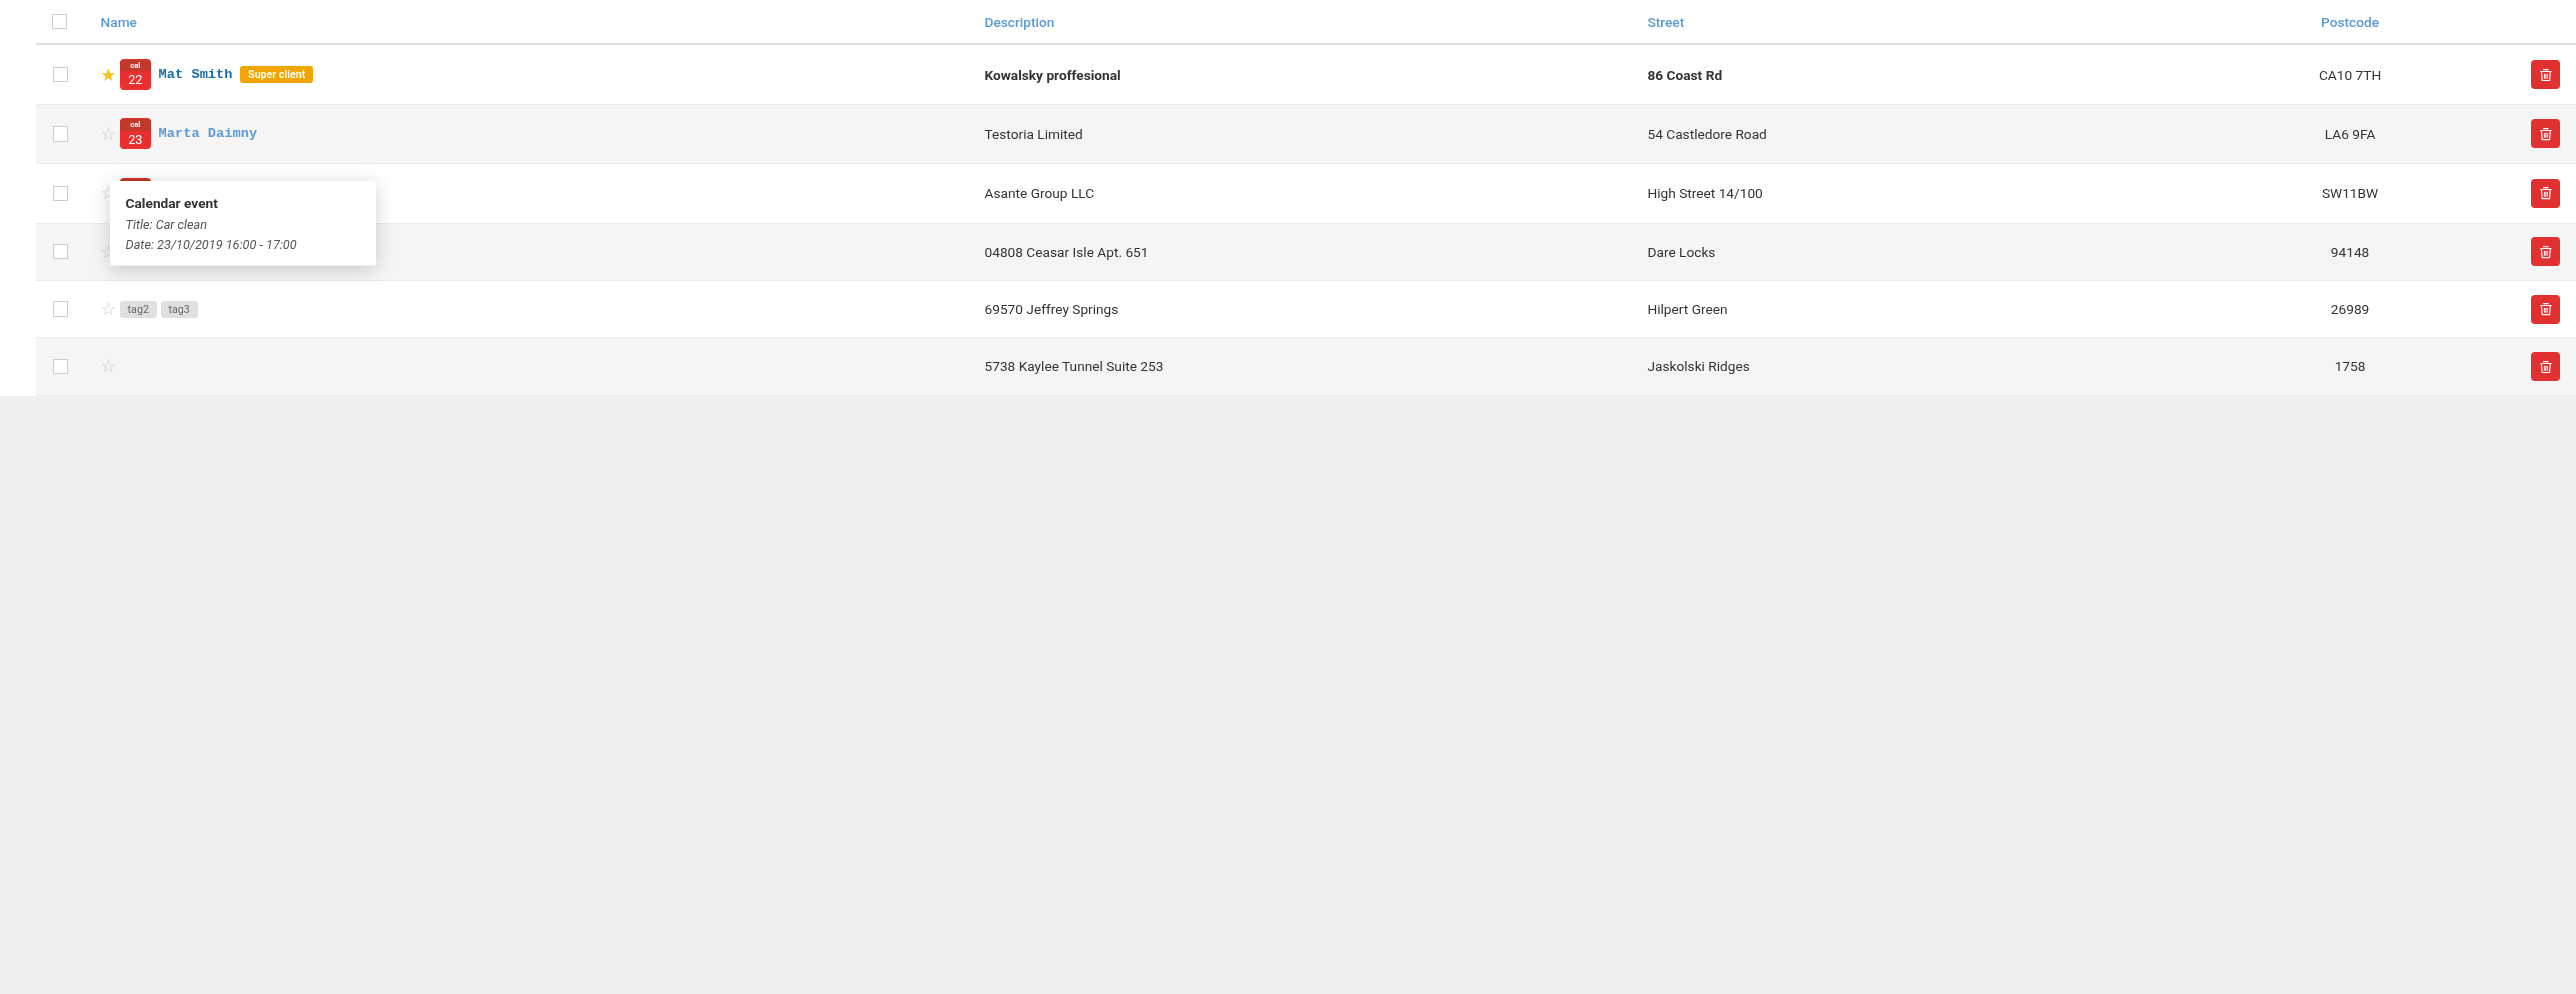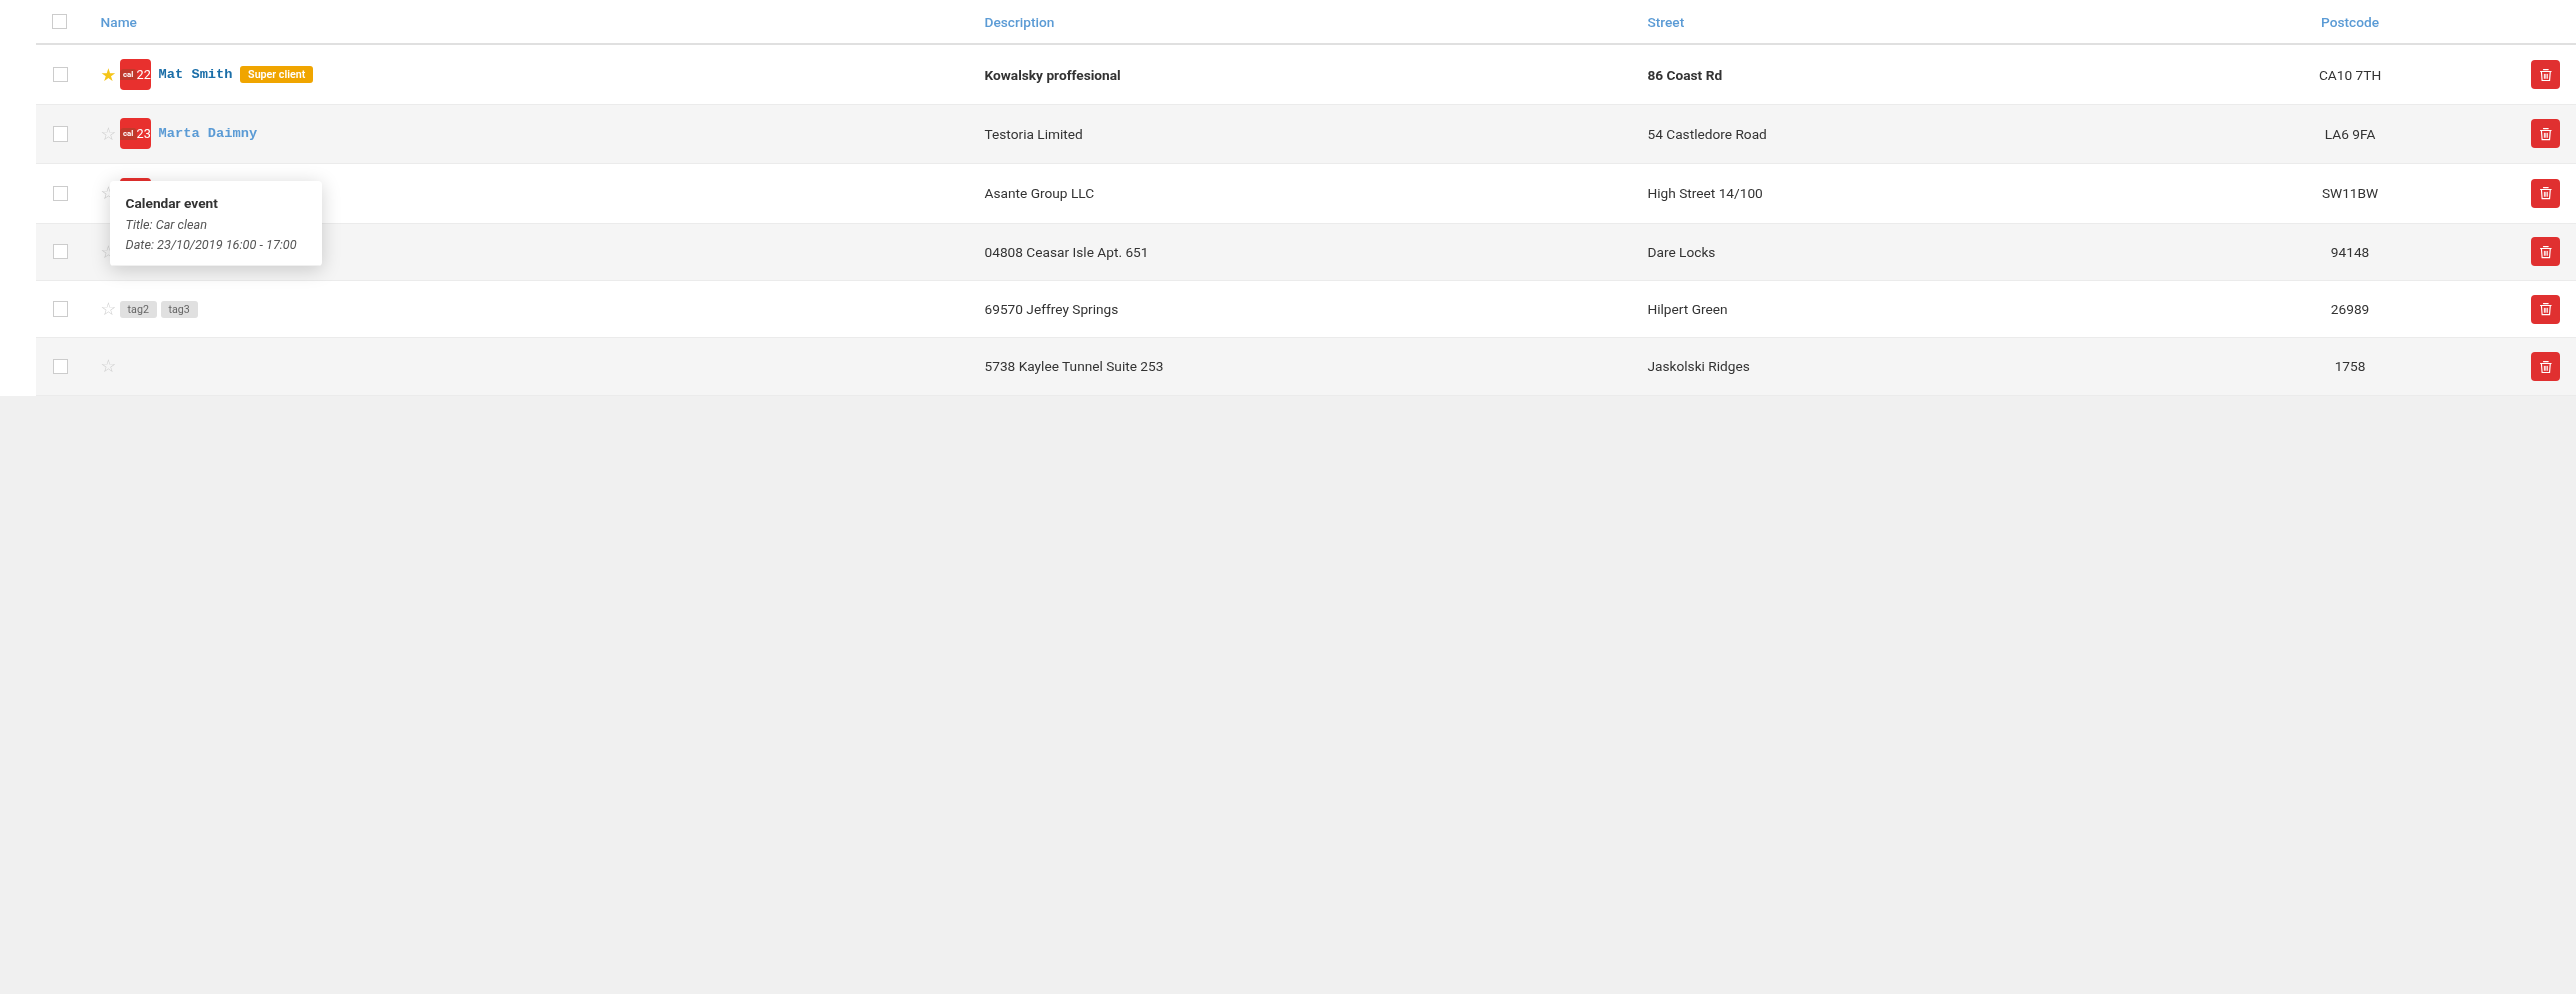--- a/index.html
+++ b/index.html
@@ -72,21 +72,21 @@
       display: inline-flex;
       align-items: center;
       justify-content: center;
       width: 31px;
       height: 31px;
       border-radius: 3.9px;
       background: #e8302e;
       color: #fff;
       font-size: 9.8px;
       font-weight: bold;
-      flex-direction: row;
+      flex-direction: column;
       cursor: pointer;
       margin-right: 7.8px;
       flex-shrink: 0;
       position: relative;
     }
     .calendar-icon .cal-top {
       background: #c0392b;
       width: 100%;
       text-align: center;
       font-size: 7.8px;
@@ -166,21 +166,21 @@
     .popup-overlay {
       position: fixed;
       top: 0; left: 0; right: 0; bottom: 0;
       z-index: 100;
       pointer-events: none;
     }
     .popup {
       position: absolute;
       top: 181px;
       left: 110px;
-      width: 212px;
+      width: 266px;
       background: #fff;
       border-radius: 3.9px;
       box-shadow: 0 3.9px 19.5px rgba(0,0,0,0.18);
       pointer-events: all;
       overflow: hidden;
     }
     .popup-header {
       padding: 13.7px 15.6px 9.8px;
       border-bottom: 1px solid #f0f0f0;
     }

